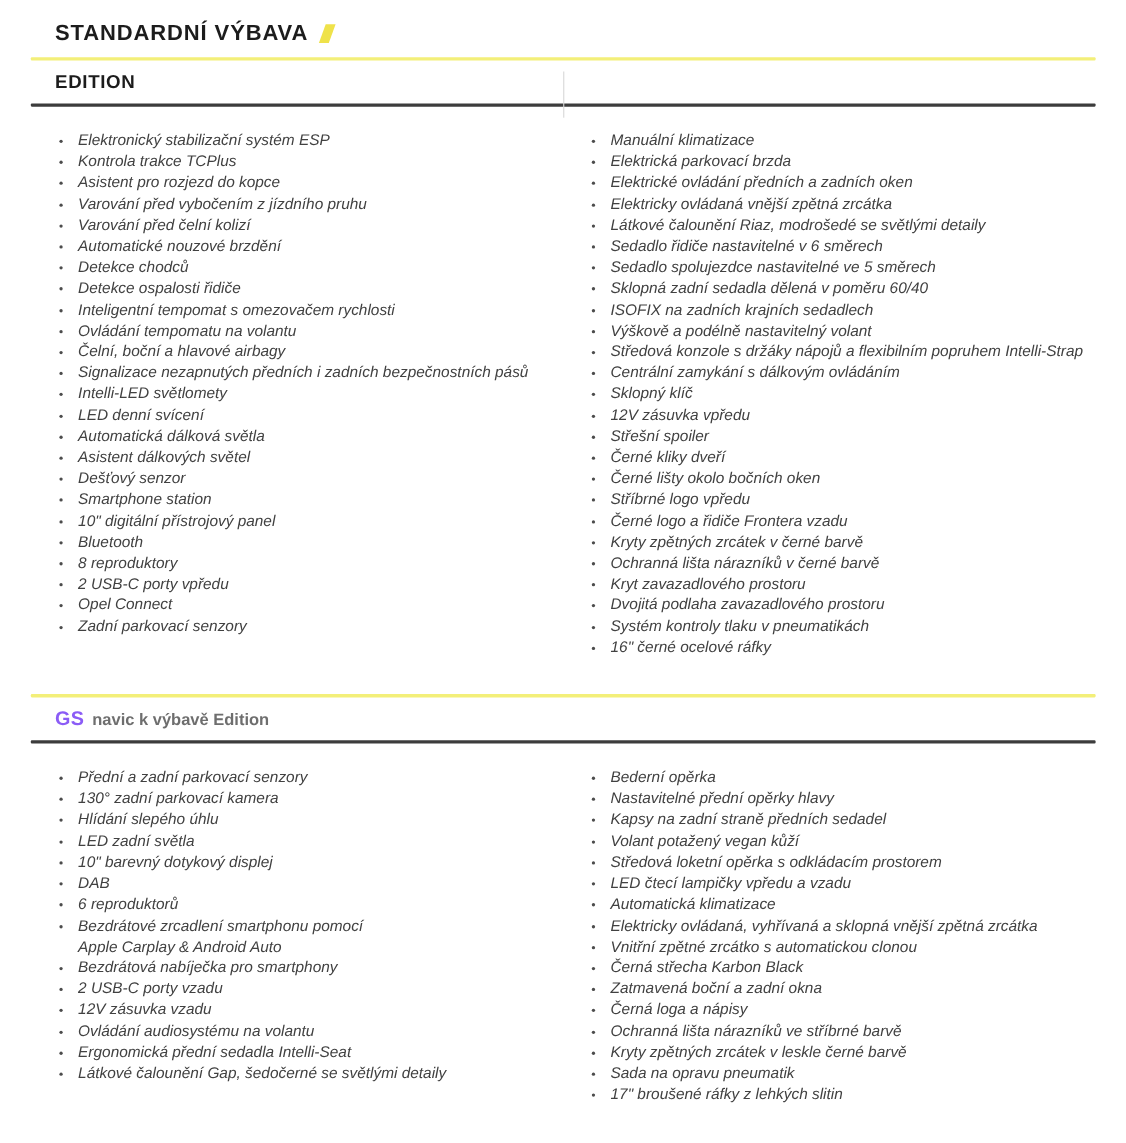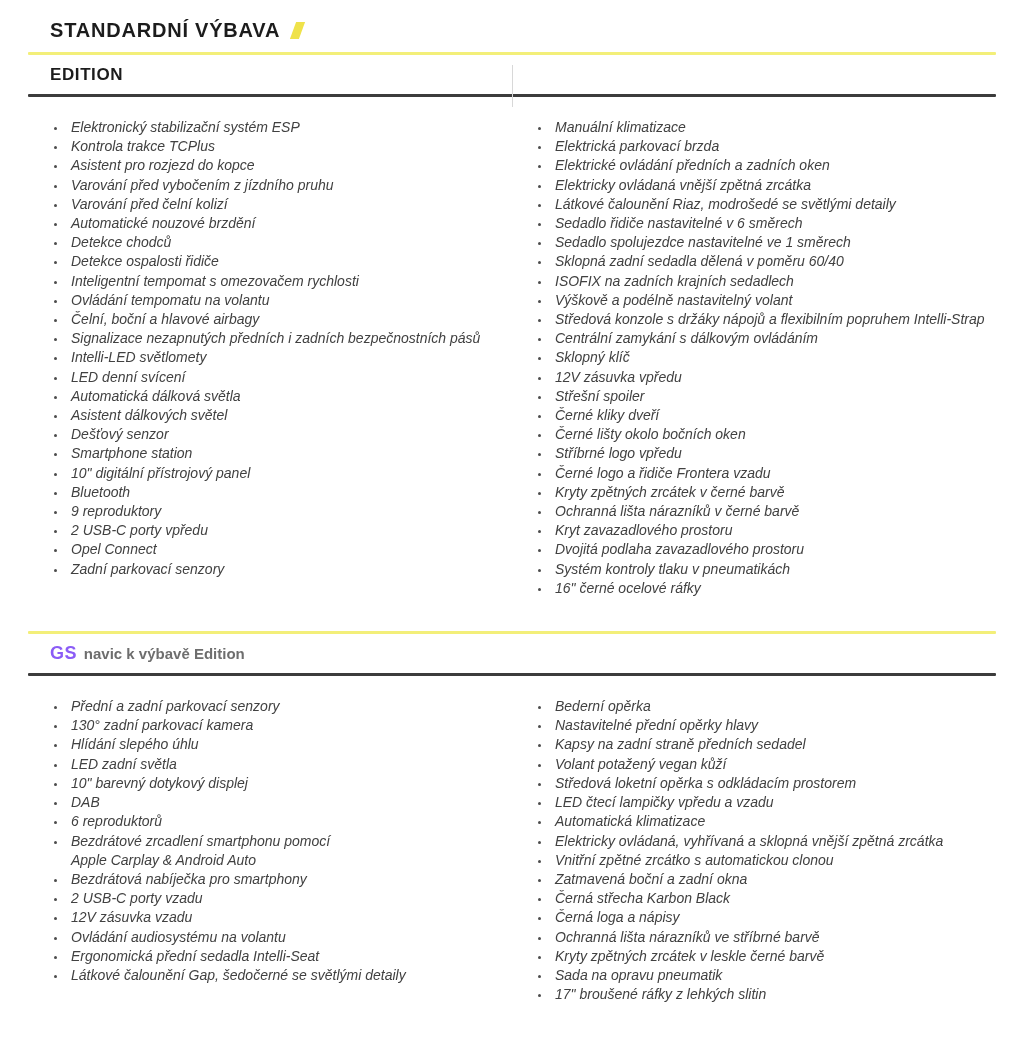--- a/index.html
+++ b/index.html
@@ -156,21 +156,21 @@
             <li>
               <span class="dot"></span>
               <span class="txt">10" digitální přístrojový panel</span>
             </li>
             <li>
               <span class="dot"></span>
               <span class="txt">Bluetooth</span>
             </li>
             <li>
               <span class="dot"></span>
-              <span class="txt">9 reproduktory</span>
+              <span class="txt">8 reproduktory</span>
             </li>
             <li>
               <span class="dot"></span>
               <span class="txt">2 USB-C porty vpředu</span>
             </li>
             <li>
               <span class="dot"></span>
               <span class="txt">Opel Connect</span>
             </li>
             <li>
@@ -200,21 +200,21 @@
             <li>
               <span class="dot"></span>
               <span class="txt">Látkové čalounění Riaz, modrošedé se světlými detaily</span>
             </li>
             <li>
               <span class="dot"></span>
               <span class="txt">Sedadlo řidiče nastavitelné v 6 směrech</span>
             </li>
             <li>
               <span class="dot"></span>
-              <span class="txt">Sedadlo spolujezdce nastavitelné ve 1 směrech</span>
+              <span class="txt">Sedadlo spolujezdce nastavitelné ve 5 směrech</span>
             </li>
             <li>
               <span class="dot"></span>
               <span class="txt">Sklopná zadní sedadla dělená v poměru 60/40</span>
             </li>
             <li>
               <span class="dot"></span>
               <span class="txt">ISOFIX na zadních krajních sedadlech</span>
             </li>
             <li>
@@ -390,25 +390,25 @@
             <li>
               <span class="dot"></span>
               <span class="txt">Elektricky ovládaná, vyhřívaná a sklopná vnější zpětná zrcátka</span>
             </li>
             <li>
               <span class="dot"></span>
               <span class="txt">Vnitřní zpětné zrcátko s automatickou clonou</span>
             </li>
             <li>
               <span class="dot"></span>
+              <span class="txt">Černá střecha Karbon Black</span>
+            </li>
+            <li>
+              <span class="dot"></span>
               <span class="txt">Zatmavená boční a zadní okna</span>
-            </li>
-            <li>
-              <span class="dot"></span>
-              <span class="txt">Černá střecha Karbon Black</span>
             </li>
             <li>
               <span class="dot"></span>
               <span class="txt">Černá loga a nápisy</span>
             </li>
             <li>
               <span class="dot"></span>
               <span class="txt">Ochranná lišta nárazníků ve stříbrné barvě</span>
             </li>
             <li>

